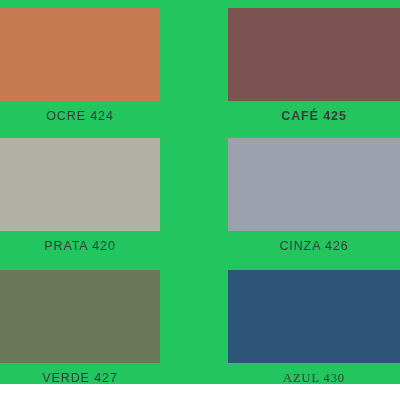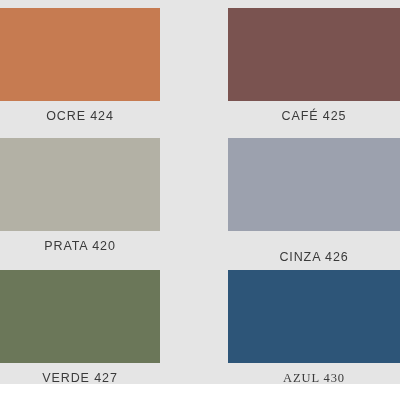--- a/index.html
+++ b/index.html
@@ -14,21 +14,21 @@
     font-family: "Liberation Sans", sans-serif;
     position: relative;
   }
 
   #palette {
     position: absolute;
     left: 0;
     top: 0;
     width: 400px;
     height: 384px;
-    background: #e5e5e5;
+    background: #22c55e;
   }
 
   .swatch-cell {
     position: absolute;
   }
 
   .swatch-chip {
     position: absolute;
     left: 0;
     top: 0;
@@ -76,31 +76,31 @@
 
 <div id="palette">
 
   <div class="swatch-cell col-left row-1">
     <div class="swatch-chip" style="background-color: rgb(198, 123, 81);"></div>
     <div class="swatch-label" style="color: rgb(58, 58, 58);">OCRE 424</div>
   </div>
 
   <div class="swatch-cell col-right row-1">
     <div class="swatch-chip" style="background-color: rgb(122, 83, 80);"></div>
-    <div class="swatch-label" style="color: rgb(58, 58, 58);">CAFÉ 425</div>
+    <div class="swatch-label" style="color: rgb(58, 58, 58); font-weight: bold;">CAFÉ 425</div>
   </div>
 
   <div class="swatch-cell col-left row-2">
     <div class="swatch-chip" style="background-color: rgb(179, 177, 165);"></div>
     <div class="swatch-label" style="color: rgb(58, 58, 58);">PRATA 420</div>
   </div>
 
   <div class="swatch-cell col-right row-2">
     <div class="swatch-chip" style="background-color: rgb(156, 161, 174);"></div>
-    <div class="swatch-label" style="color: rgb(58, 58, 58); margin-top: 11px;">CINZA 426</div>
+    <div class="swatch-label" style="color: rgb(58, 58, 58);">CINZA 426</div>
   </div>
 
   <div class="swatch-cell col-left row-3">
     <div class="swatch-chip" style="background-color: rgb(107, 119, 89);"></div>
     <div class="swatch-label" style="color: rgb(58, 58, 58);">VERDE 427</div>
   </div>
 
   <div class="swatch-cell col-right row-3">
     <div class="swatch-chip" style="background-color: rgb(45, 85, 120);"></div>
     <div class="swatch-label" style="color: rgb(58, 58, 58); font-family: Liberation Serif, serif;">AZUL 430</div>

